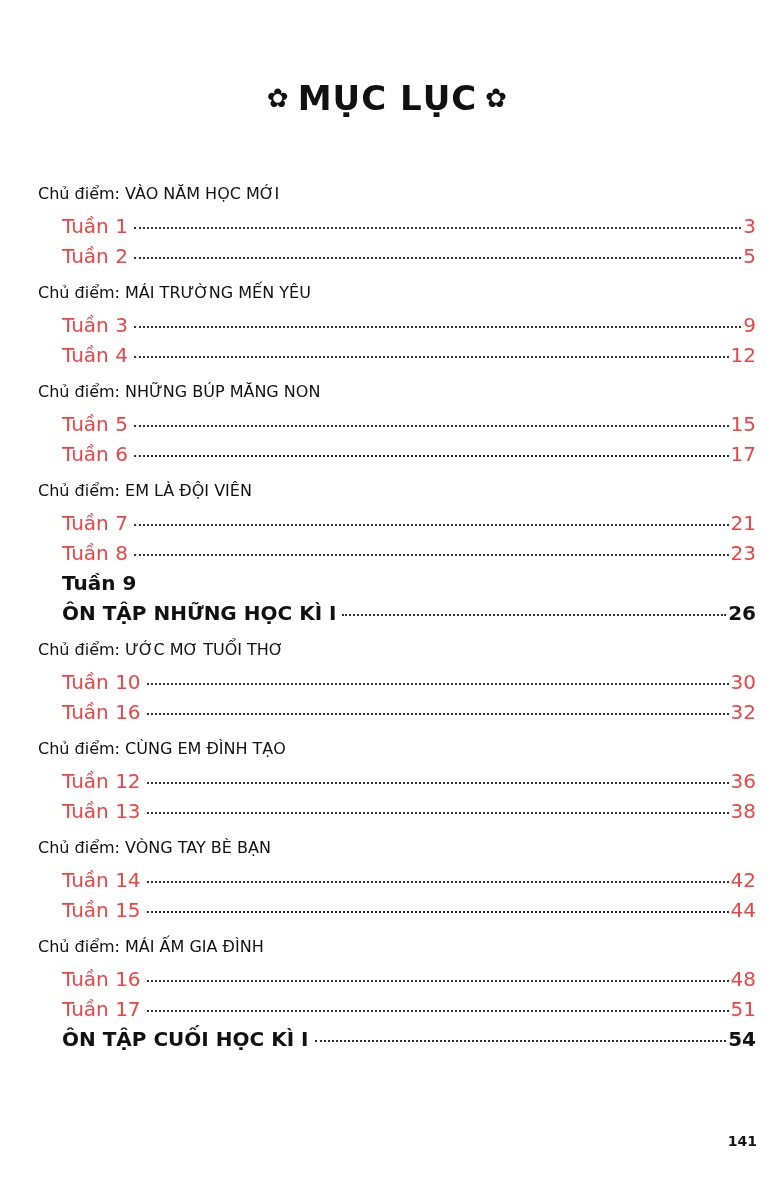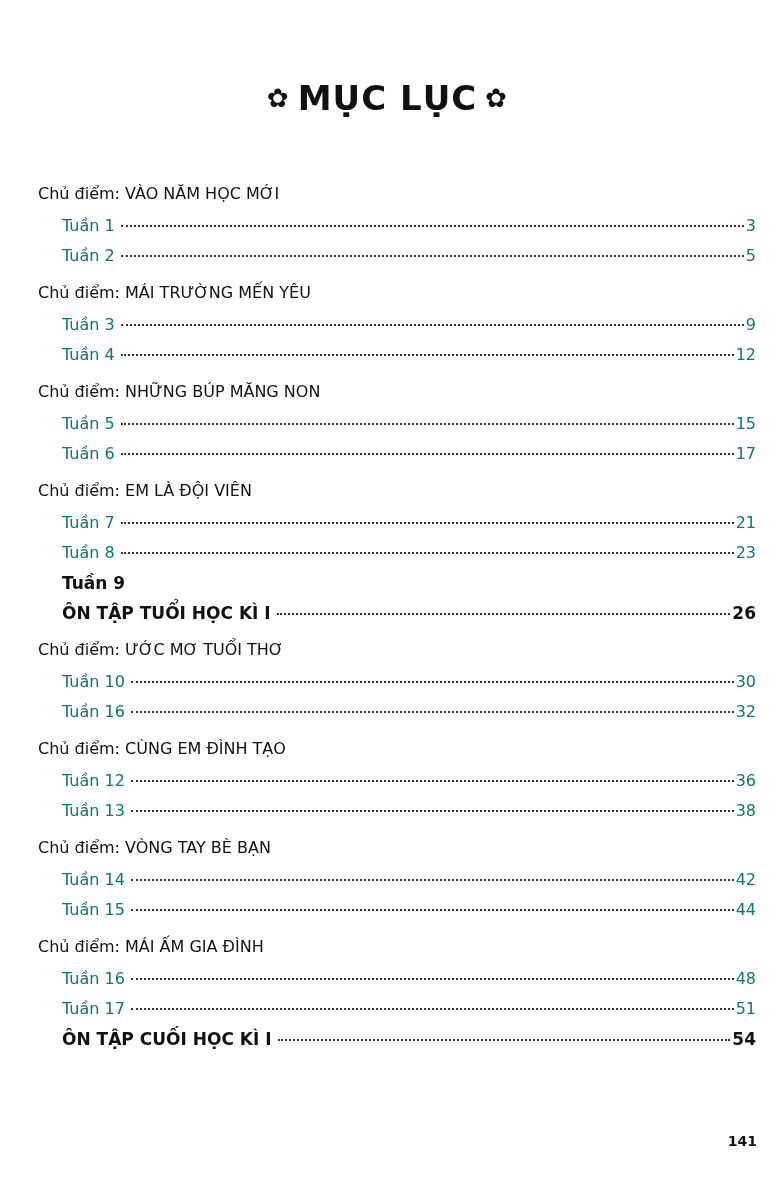--- a/index.html
+++ b/index.html
@@ -11,29 +11,29 @@
     position: absolute; top: 78px; left: 0; width: 775px; text-align: center;
     font-size: 34px; font-weight: bold; letter-spacing: 1px;
   }
   .title .flower { font-size: 26px; vertical-align: 3px; margin: 0 8px; }
   .toc { position: absolute; top: 172px; left: 38px; width: 718px; }
   .section-title {
     font-size: 16px; height: 34px; line-height: 34px; margin-top: 5px; white-space: nowrap;
   }
   .row {
     display: flex; align-items: baseline; height: 30px; line-height: 30px;
-    padding-left: 24px; font-size: 16px; color: #0f766e;
+    padding-left: 24px; font-size: 20px; color: #ef4444;
   }
   .row .label { white-space: nowrap; }
   .row .dots {
     flex: 1; margin: 0 2px 0 6px; border-bottom: 2px dotted #333;
     height: 0; position: relative; top: -4px;
   }
   .row .page { white-space: nowrap; text-align: right; }
-  .row.bold { font-weight: bold; font-size: 17px; color: #111; }
+  .row.bold { font-weight: bold; font-size: 20px; color: #111; }
   .row.bold .dots { border-bottom-width: 2.5px; }
   .row.heading-only { height: 30px; }
   .page-number {
     position: absolute; top: 1133px; right: 18px; font-size: 14px; font-weight: bold;
   }
 </style>
 </head>
 <body>
 
 <div class="title">
@@ -86,21 +86,21 @@
     </div>
   <div class="row">
       <span class="label">Tuần 8</span>
       <span class="dots"></span>
       <span class="page">23</span>
     </div>
   <div class="row bold heading-only">
       <span class="label">Tuần 9</span>
     </div>
   <div class="row bold">
-      <span class="label">ÔN TẬP TUỔI HỌC KÌ I</span>
+      <span class="label">ÔN TẬP NHỮNG HỌC KÌ I</span>
       <span class="dots"></span>
       <span class="page">26</span>
     </div>
 
   <div class="section-title">Chủ điểm: ƯỚC MƠ TUỔI THƠ</div>
   <div class="row">
       <span class="label">Tuần 10</span>
       <span class="dots"></span>
       <span class="page">30</span>
     </div>

